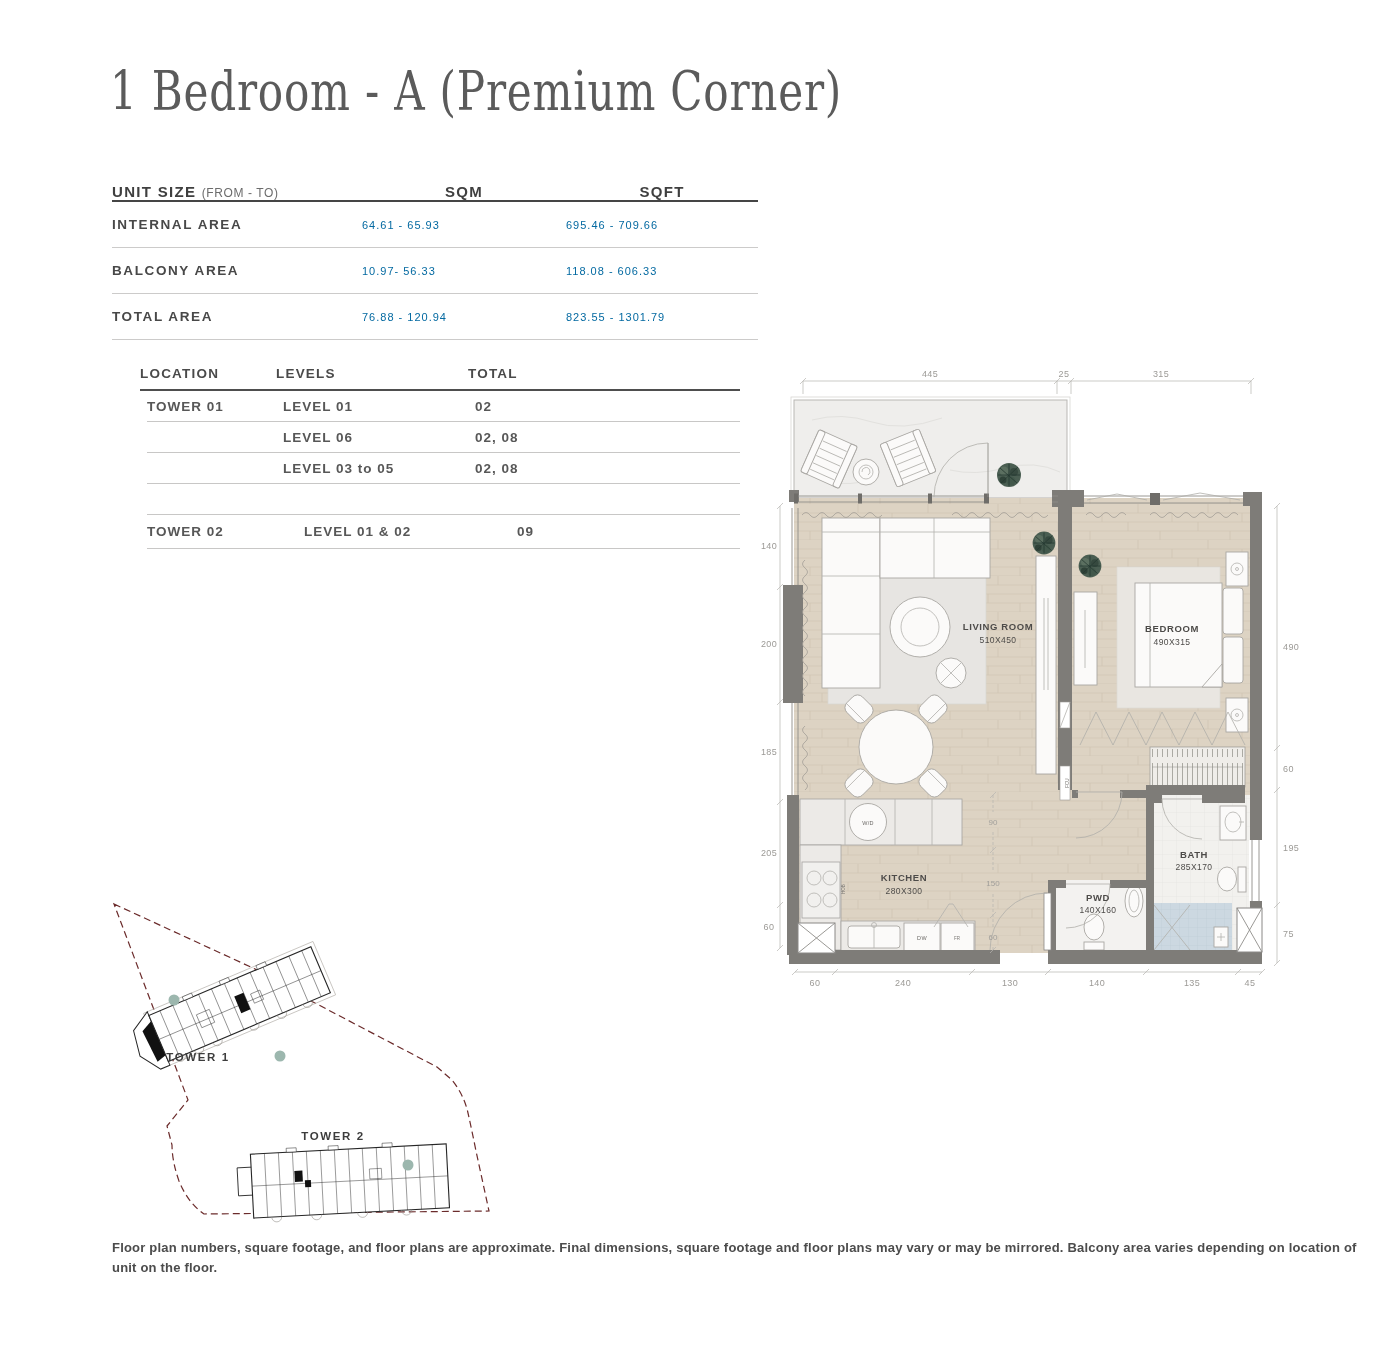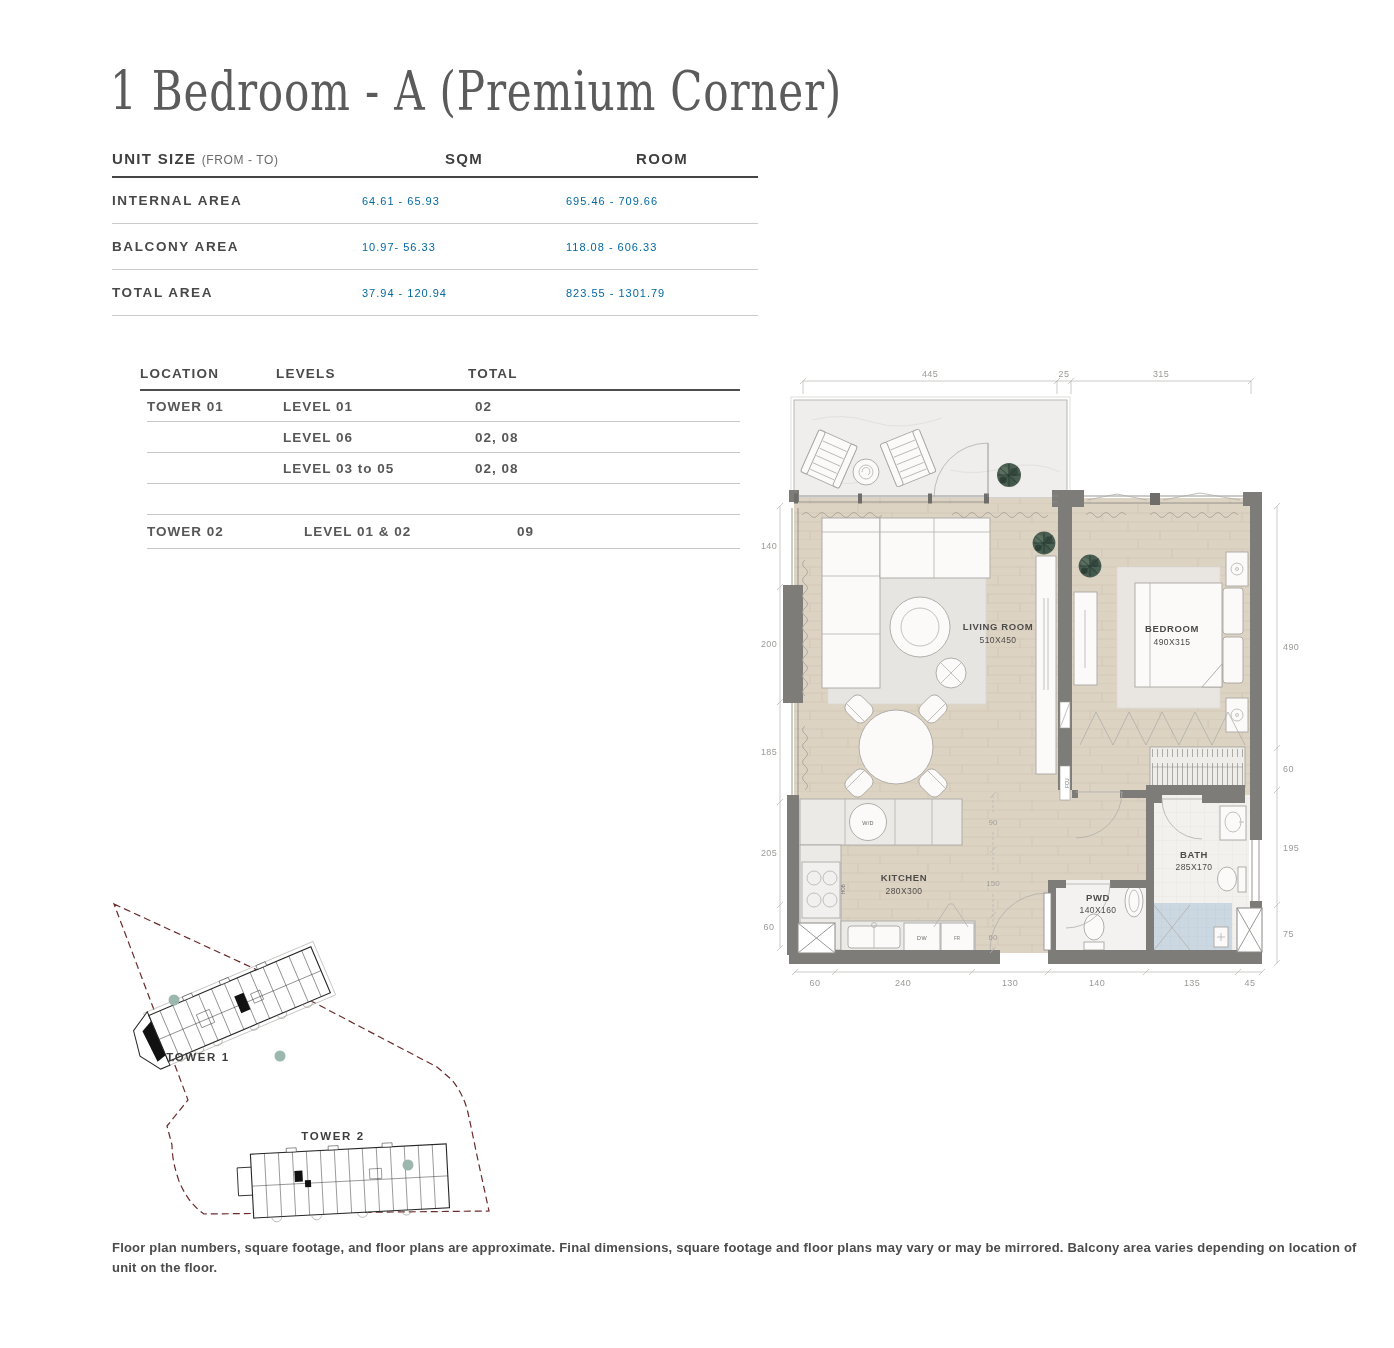--- a/index.html
+++ b/index.html
@@ -8,21 +8,21 @@
     font-family:"Liberation Sans", sans-serif;color:#4b4b4b;overflow:hidden;
   }
   .title{
     position:absolute;left:110px;top:60px;
     font-family:"DejaVu Serif", serif;font-weight:400;font-size:54px;color:#5b5b5b;
     transform:scaleX(0.78);transform-origin:left top;letter-spacing:1px;white-space:nowrap;
   }
   
   .unit-table{position:absolute;left:112px;top:150px;width:646px;}
   .ut-header{display:grid;grid-template-columns:250px 204px 192px;align-items:end;
-    padding-bottom:9px;border-bottom:2px solid #454545;}
+    border-bottom:2px solid #454545;margin-top:33px;}
   .ut-h1{font-weight:bold;font-size:15px;letter-spacing:1.3px;color:#3f3f3f;}
   .ut-h1 .sub{font-weight:normal;font-size:12px;letter-spacing:.6px;color:#6c6c6c;}
   .ut-h2{font-weight:bold;font-size:15px;letter-spacing:1.3px;text-align:center;color:#3f3f3f;}
   .ut-row{display:grid;grid-template-columns:250px 204px 192px;height:45px;align-items:center;
     border-bottom:1px solid #cccbca;}
   .ut-label{font-weight:bold;font-size:13.5px;letter-spacing:1.6px;color:#484848;}
   .ut-val{font-size:11px;letter-spacing:1px;text-align:left;color:#0369a1;}
   
   .loc-table{position:absolute;left:112px;top:366px;width:628px;}
   .lt-header{display:grid;grid-template-columns:136px 192px 300px;padding-bottom:8px;
@@ -59,35 +59,35 @@
 
 <div class="title">1 Bedroom - A (Premium Corner)</div>
 
 <div class="unit-table">
   <div class="ut-header">
     <div class="ut-h1">
       <span>UNIT SIZE</span>
       <span class="sub">(FROM - TO)</span>
     </div>
     <div class="ut-h2">SQM</div>
-    <div class="ut-h2">ROOM</div>
+    <div class="ut-h2">SQFT</div>
   </div>
   <div class="ut-row">
     <div class="ut-label">INTERNAL AREA</div>
     <div class="ut-val">64.61 - 65.93</div>
     <div class="ut-val">695.46 - 709.66</div>
   </div>
   <div class="ut-row">
     <div class="ut-label">BALCONY AREA</div>
     <div class="ut-val">10.97- 56.33</div>
     <div class="ut-val">118.08 - 606.33</div>
   </div>
   <div class="ut-row">
     <div class="ut-label">TOTAL AREA</div>
-    <div class="ut-val">37.94 - 120.94</div>
+    <div class="ut-val">76.88 - 120.94</div>
     <div class="ut-val">823.55 - 1301.79</div>
   </div>
 </div>
 
 <div class="loc-table">
   <div class="lt-header">
     <div>LOCATION</div>
     <div>LEVELS</div>
     <div>TOTAL</div>
   </div>

